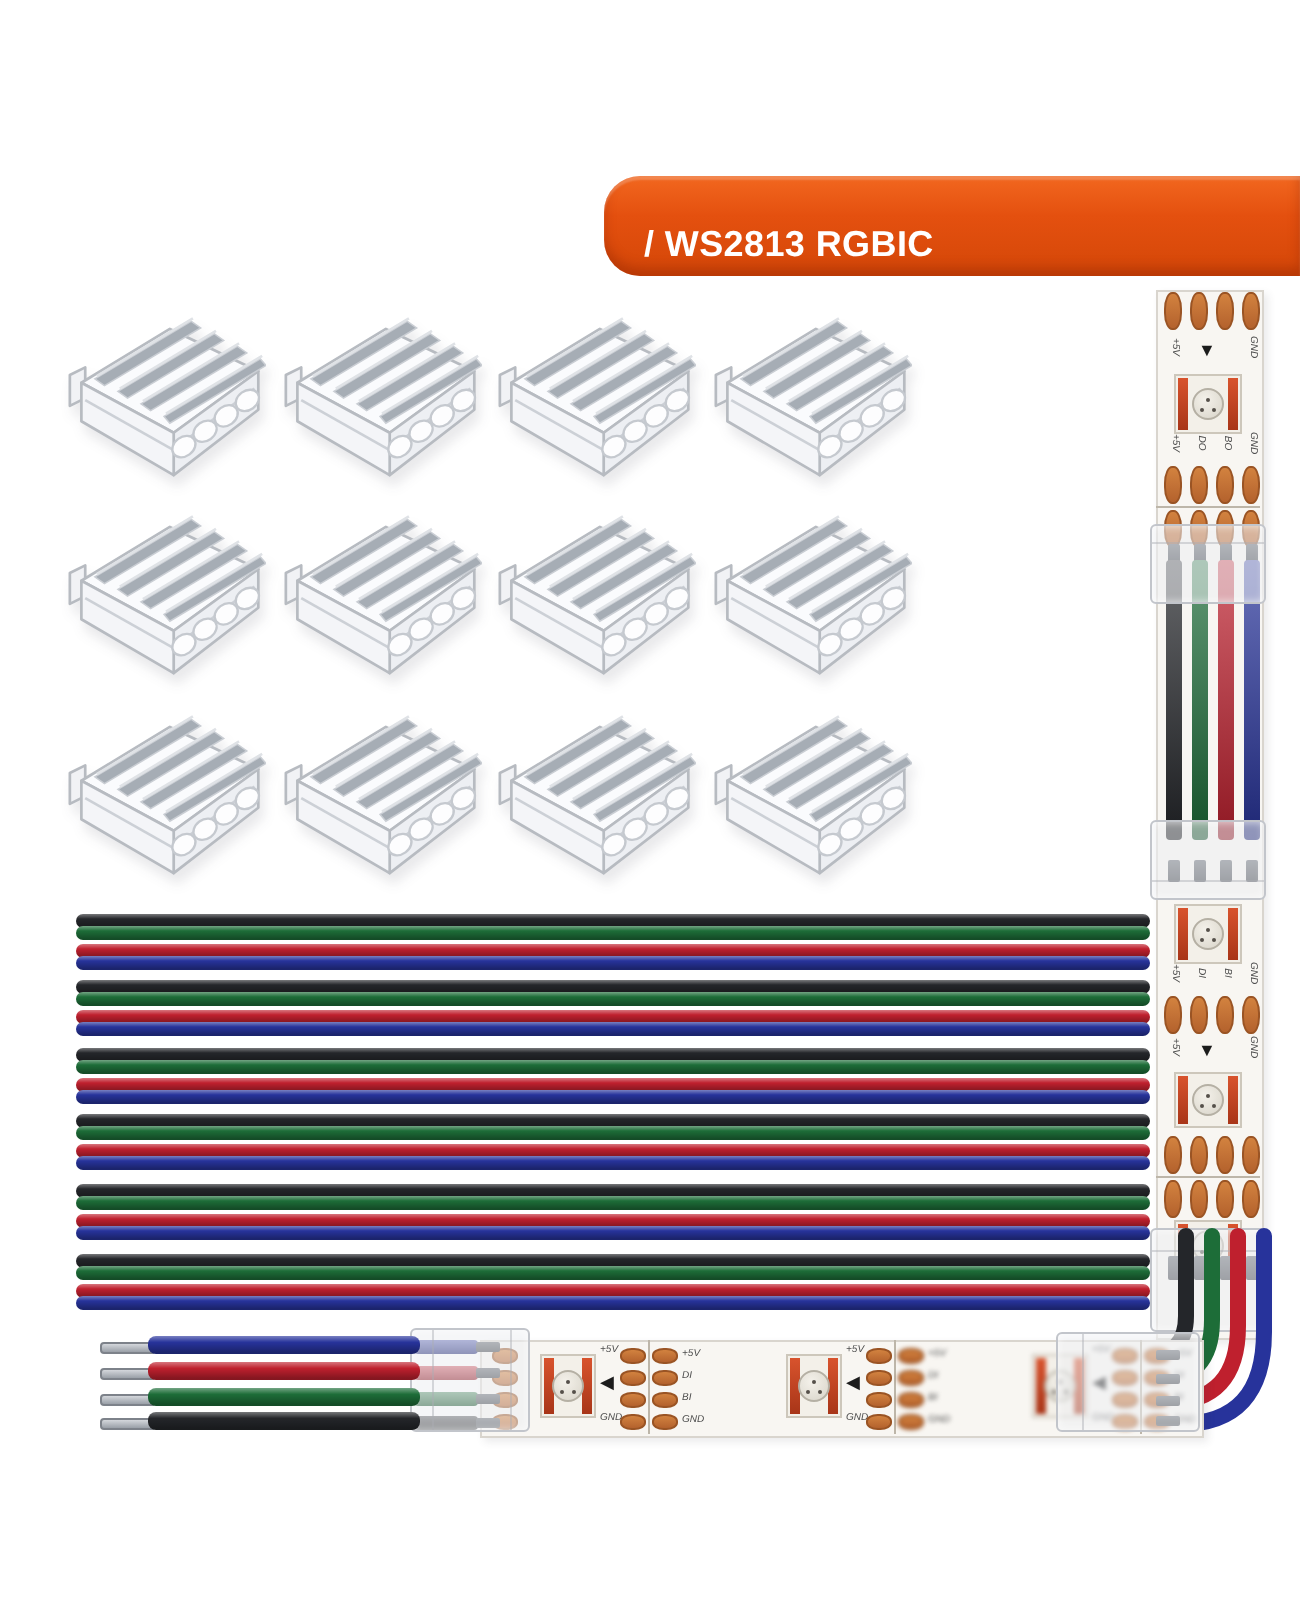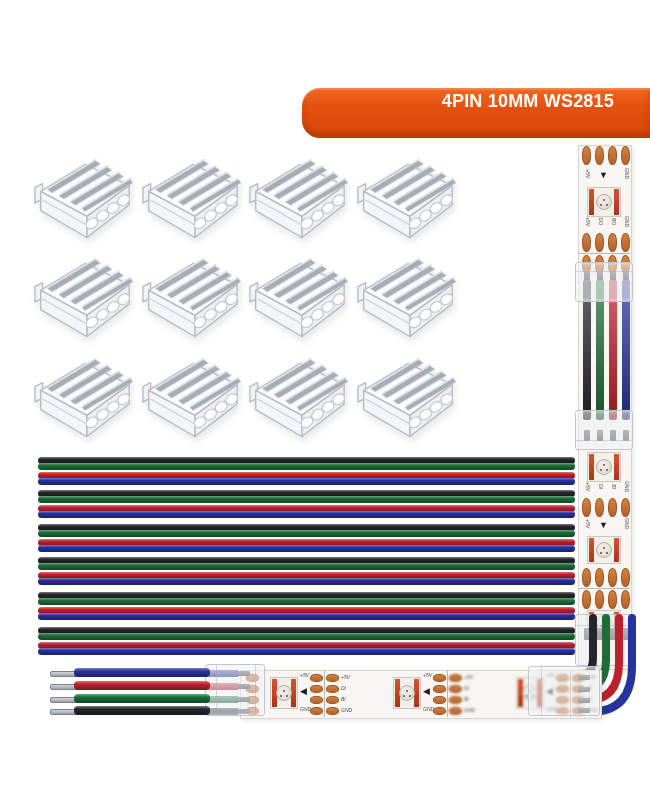--- a/index.html
+++ b/index.html
@@ -56,21 +56,21 @@
     background-image:linear-gradient(180deg,rgba(255,255,255,.38),rgba(255,255,255,0) 35%,rgba(0,0,0,.30) 90%);}
   .pin{position:absolute;left:50px;width:26px;height:4px;border-radius:2px;
     background:linear-gradient(180deg,#d4d7dc,#9aa0a8);border:0.5px solid #7d828a;}
 </style>
 </head>
 <body>
 
 <div class="stage">
 
   <div class="banner">
-    <div class="l1">4PIN 10MM WS2815</div>
+    <div class="l2">/ WS2813 RGBIC</div>
   </div>
 
   <svg width="0" height="0" style="position:absolute">
     <defs>
       <symbol id="connsym" viewBox="0 0 104 96">
         <g stroke="#b7bbc1" stroke-width="1.4" stroke-linejoin="round">
           <polygon points="2,34 10,30 10,46 2,50" fill="#f1f2f5"></polygon>
           <polygon points="8,38 54,10 100,32 56,64" fill="#fafbfd"></polygon>
           <polygon points="56,64 100,32 100,52 56,86" fill="#edeff3"></polygon>
           <polygon points="8,38 56,64 56,86 8,58" fill="#f4f5f8"></polygon>

